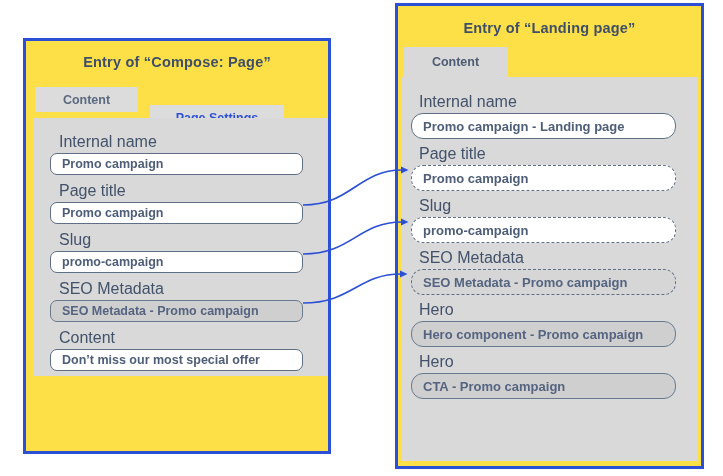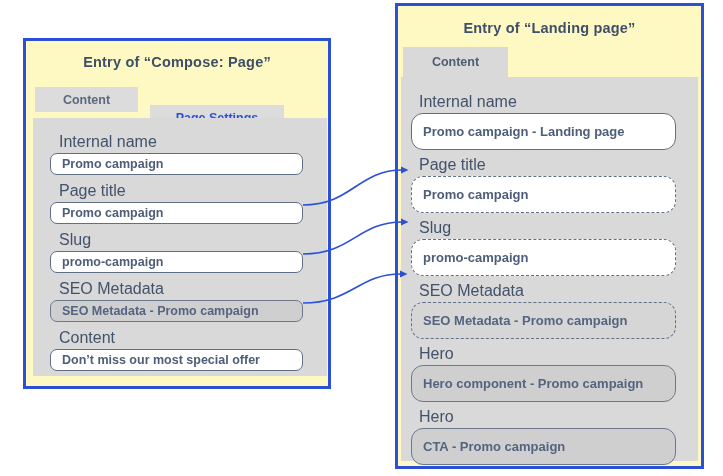--- a/index.html
+++ b/index.html
@@ -2,23 +2,23 @@
 <html><head>
 <meta charset="utf-8">
 <style>
   html,body{margin:0;padding:0;background:#ffffff;}
   #stage{
     position:relative;width:723px;height:476px;background:#ffffff;overflow:hidden;
     font-family:"Liberation Sans","DejaVu Sans",sans-serif;
     -webkit-font-smoothing:antialiased;
   }
   .panel{
-    position:absolute;background:#fef9c3;border:3px solid #2b50d6;box-sizing:border-box;
+    position:absolute;background:#fde047;border:3px solid #2b50d6;box-sizing:border-box;
   }
-  .panel--left{left:23px;top:38px;width:308px;height:351px;}
+  .panel--left{left:23px;top:38px;width:308px;height:416px;}
   .panel--right{left:395px;top:3px;width:309px;height:466px;}
   .panel-title{
     position:absolute;left:0;right:0;text-align:center;
     font-size:14.5px;font-weight:700;color:#3f4f68;letter-spacing:.2px;
   }
   .panel--left .panel-title{top:13px;}
   .panel--right .panel-title{top:14px;}
   .tab{
     position:absolute;background:#dcdcdc;display:flex;align-items:center;justify-content:center;
     font-size:12.5px;font-weight:700;color:#5b6a80;box-sizing:border-box;
@@ -34,21 +34,21 @@
   .panel--right .panel-body{left:3px;top:71px;width:297px;height:384px;padding:10px 22px 0 10px;}
   .flabel{
     font-size:16px;line-height:14px;color:#42526b;margin:8px 0 4px 9px;
   }
   .panel--right .flabel{margin-left:8px;}
   .fbox{
     height:22px;border-radius:7px;display:flex;align-items:center;
     padding:0 8px 0 11px;margin-bottom:9px;box-sizing:border-box;
     font-size:12.5px;font-weight:700;color:#4e5e78;white-space:nowrap;overflow:hidden;
   }
-  .panel--right .fbox{height:37px;border-radius:12px;margin-bottom:8px;font-size:13px;}
+  .panel--right .fbox{height:26px;border-radius:12px;margin-bottom:8px;font-size:13px;}
   .fbox--input{background:#ffffff;border:1.4px solid #5f7086;}
   .fbox--ref{background:#cfcfcf;border:1.4px solid #6a7a8e;color:#556480;}
   .fbox--dashed{background:#ffffff;border:1.4px dashed #5f7086;}
   .fbox--dashedref{background:#d6d6d6;border:1.4px dashed #5f7086;color:#556480;}
   #arrow-overlay{
     position:absolute;left:0;top:0;width:723px;height:476px;z-index:10;pointer-events:none;
   }
 </style>
 </head>
 <body>

